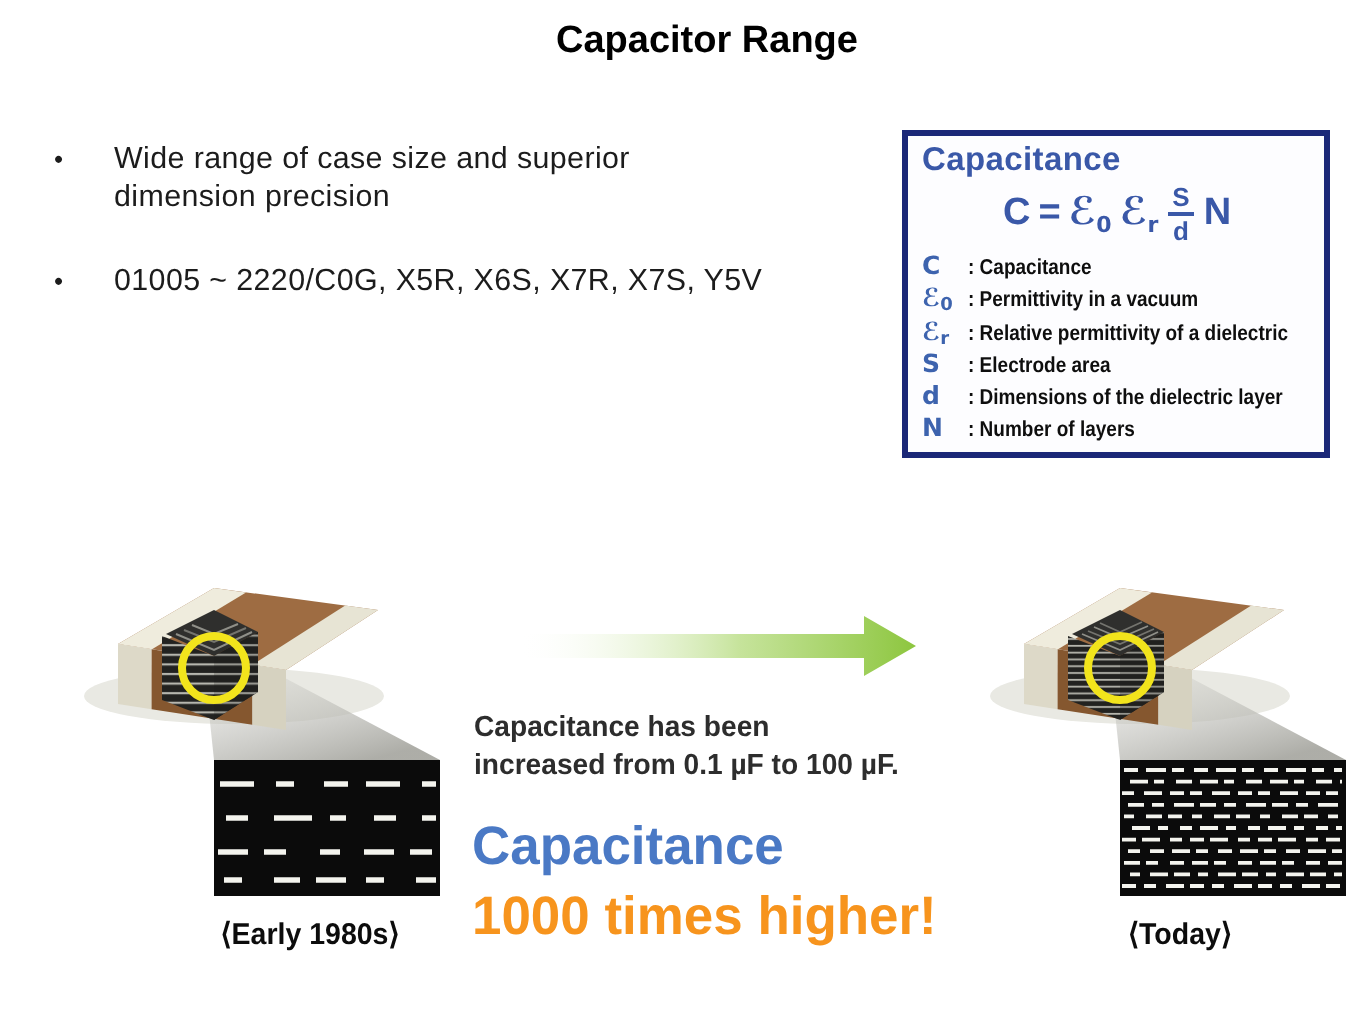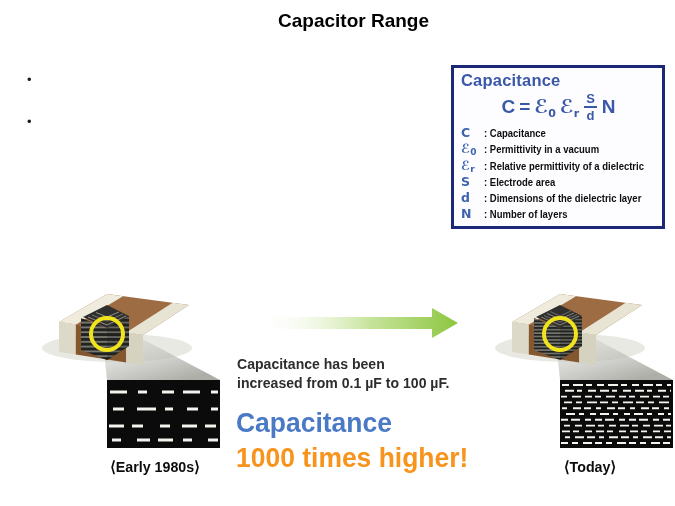--- a/index.html
+++ b/index.html
@@ -61,23 +61,26 @@
 </head>
 <body>
 
 <div class="slide">
 
   <h1 class="title">Capacitor Range</h1>
 
   <ul class="bullets">
     <li class="bullet">
       <span class="dot"></span>
+      <span class="txt">Wide range of case size and superior
+dimension precision</span>
     </li>
     <li class="bullet">
       <span class="dot"></span>
+      <span class="txt">01005 ~ 2220/C0G, X5R, X6S, X7R, X7S, Y5V</span>
     </li>
   </ul>
 
   <div class="cap-box">
     <div class="cap-box-title">Capacitance</div>
     <div class="formula">
       <span class="f-big">C</span>
       <span class="f-big">=</span>
       <span class="f-eps"><span>ℰ</span><sub>0</sub></span>
       <span class="f-eps"><span>ℰ</span><sub>r</sub></span>

